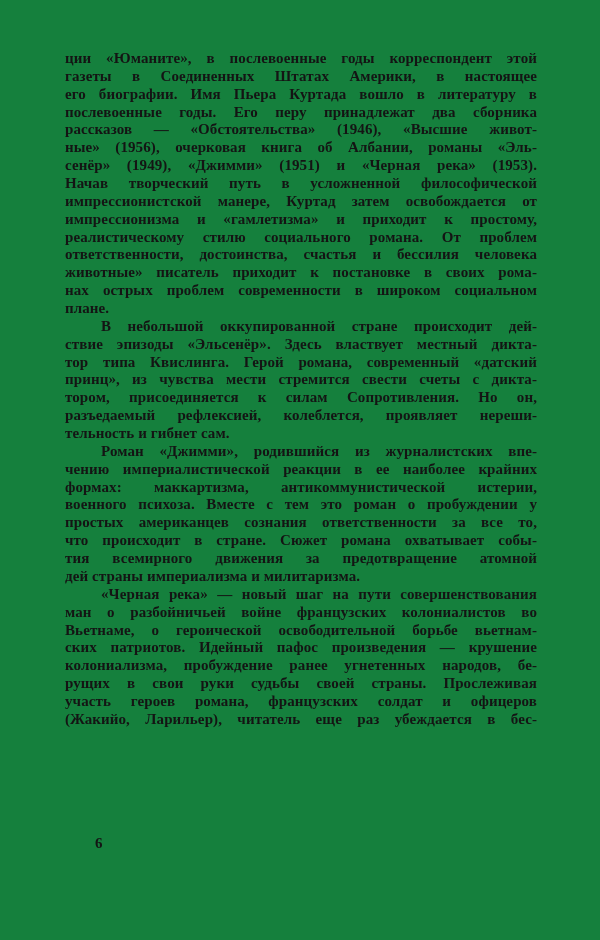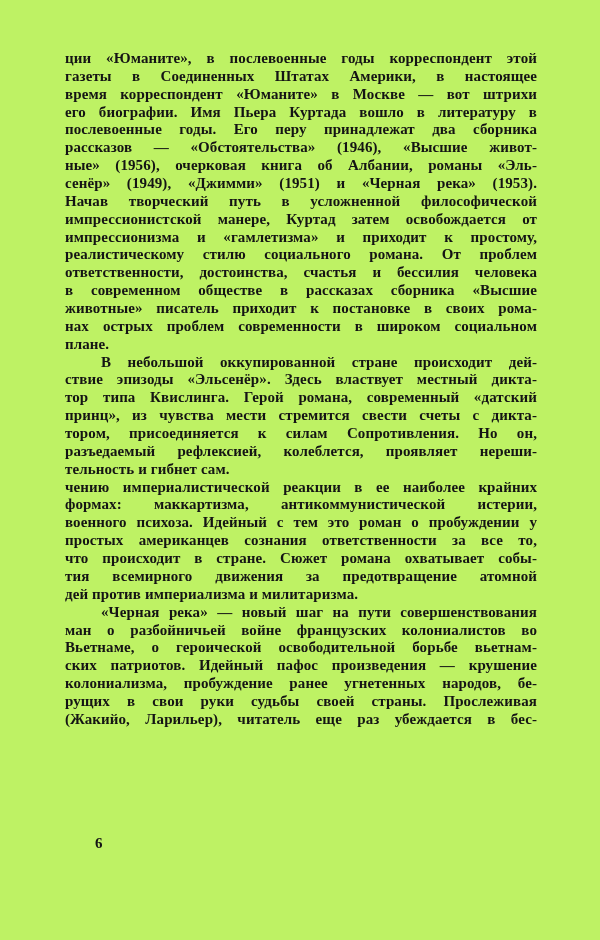--- a/index.html
+++ b/index.html
@@ -4,21 +4,21 @@
 <style>
   html, body {
     margin: 0;
     padding: 0;
     background: #ffffff;
   }
   .page {
     position: relative;
     width: 600px;
     height: 940px;
-    background: #bef264;
+    background: #15803d;
     overflow: hidden;
     font-family: "Liberation Serif", "DejaVu Serif", serif;
     color: #141414;
   }
   .text-block {
     position: absolute;
     left: 65px;
     top: 50px;
     width: 472px;
   }
@@ -51,58 +51,58 @@
   }
 </style>
 </head>
 <body>
 
 <div class="page">
   <div class="text-block">
       <div class="paragraph">
         <div class="line">ции «Юманите», в послевоенные годы корреспондент этой</div>
         <div class="line">газеты в Соединенных Штатах Америки, в настоящее</div>
-        <div class="line">время корреспондент «Юманите» в Москве — вот штрихи</div>
         <div class="line">его биографии. Имя Пьера Куртада вошло в литературу в</div>
         <div class="line">послевоенные годы. Его перу принадлежат два сборника</div>
         <div class="line">рассказов — «Обстоятельства» (1946), «Высшие живот-</div>
         <div class="line">ные» (1956), очерковая книга об Албании, романы «Эль-</div>
         <div class="line">сенёр» (1949), «Джимми» (1951) и «Черная река» (1953).</div>
         <div class="line">Начав творческий путь в усложненной философической</div>
         <div class="line">импрессионистской манере, Куртад затем освобождается от</div>
         <div class="line">импрессионизма и «гамлетизма» и приходит к простому,</div>
         <div class="line">реалистическому стилю социального романа. От проблем</div>
         <div class="line">ответственности, достоинства, счастья и бессилия человека</div>
-        <div class="line">в современном обществе в рассказах сборника «Высшие</div>
         <div class="line">животные» писатель приходит к постановке в своих рома-</div>
         <div class="line">нах острых проблем современности в широком социальном</div>
         <div class="line last">плане.</div>
       </div>
       <div class="paragraph">
         <div class="line indent">В небольшой оккупированной стране происходит дей-</div>
         <div class="line">ствие эпизоды «Эльсенёр». Здесь властвует местный дикта-</div>
         <div class="line">тор типа Квислинга. Герой романа, современный «датский</div>
         <div class="line">принц», из чувства мести стремится свести счеты с дикта-</div>
         <div class="line">тором, присоединяется к силам Сопротивления. Но он,</div>
         <div class="line">разъедаемый рефлексией, колеблется, проявляет нереши-</div>
         <div class="line last">тельность и гибнет сам.</div>
       </div>
       <div class="paragraph">
+        <div class="line indent">Роман «Джимми», родившийся из журналистских впе-</div>
         <div class="line">чению империалистической реакции в ее наиболее крайних</div>
         <div class="line">формах: маккартизма, антикоммунистической истерии,</div>
-        <div class="line">военного психоза. Идейный с тем это роман о пробуждении у</div>
+        <div class="line">военного психоза. Вместе с тем это роман о пробуждении у</div>
         <div class="line">простых американцев сознания ответственности за все то,</div>
         <div class="line">что происходит в стране. Сюжет романа охватывает собы-</div>
         <div class="line">тия всемирного движения за предотвращение атомной</div>
-        <div class="line last">дей против империализма и милитаризма.</div>
+        <div class="line last">дей страны империализма и милитаризма.</div>
       </div>
       <div class="paragraph">
         <div class="line indent">«Черная река» — новый шаг на пути совершенствования</div>
         <div class="line">ман о разбойничьей войне французских колониалистов во</div>
         <div class="line">Вьетнаме, о героической освободительной борьбе вьетнам-</div>
         <div class="line">ских патриотов. Идейный пафос произведения — крушение</div>
         <div class="line">колониализма, пробуждение ранее угнетенных народов, бе-</div>
         <div class="line">рущих в свои руки судьбы своей страны. Прослеживая</div>
+        <div class="line">участь героев романа, французских солдат и офицеров</div>
         <div class="line">(Жакийо, Ларильер), читатель еще раз убеждается в бес-</div>
       </div>
     </div>
   <div class="page-number">6</div>
 </div>
 
 </body></html>

